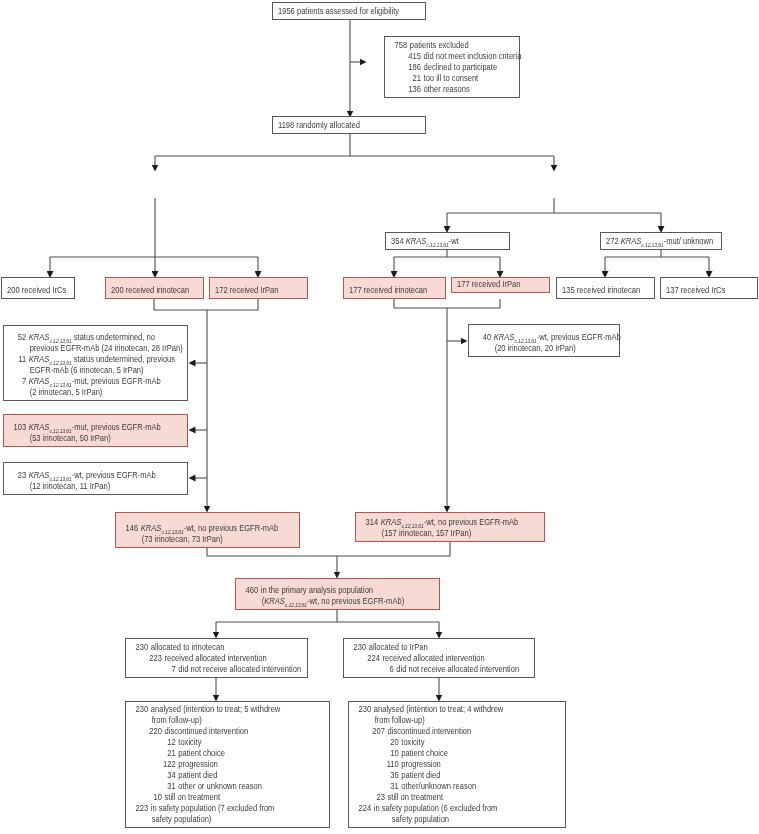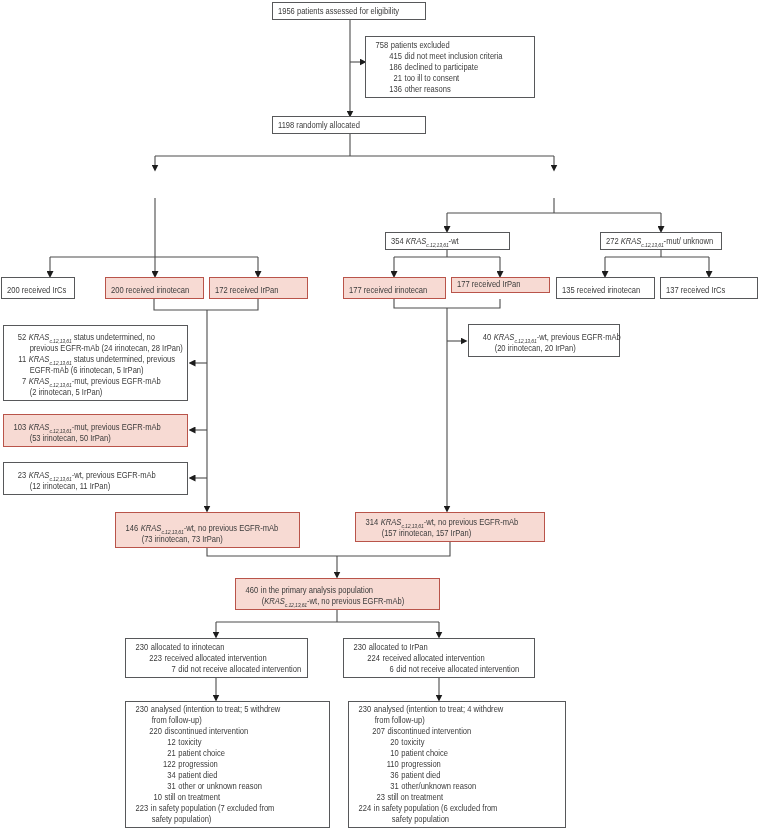--- a/index.html
+++ b/index.html
@@ -70,21 +70,21 @@
       <path d="M439,678 V696"></path>
     </g>
   </svg>
 
   <div class="box white" style="left:272px;top:2px;width:154px;height:18px">
     <div class="ln">
         <span class="txt">1956 patients assessed for eligibility</span>
       </div>
   </div>
 
-  <div class="box white" style="left:365px;top:36px;width:170px;height:62px">
+  <div class="box white" style="left:384px;top:36px;width:136px;height:62px">
       <div class="ln">
         <span class="num w0">758</span>
         <span class="txt">patients excluded</span>
       </div>
       <div class="ln">
         <span class="num w1">415</span>
         <span class="txt">did not meet inclusion criteria</span>
       </div>
       <div class="ln">
         <span class="num w1">186</span>

